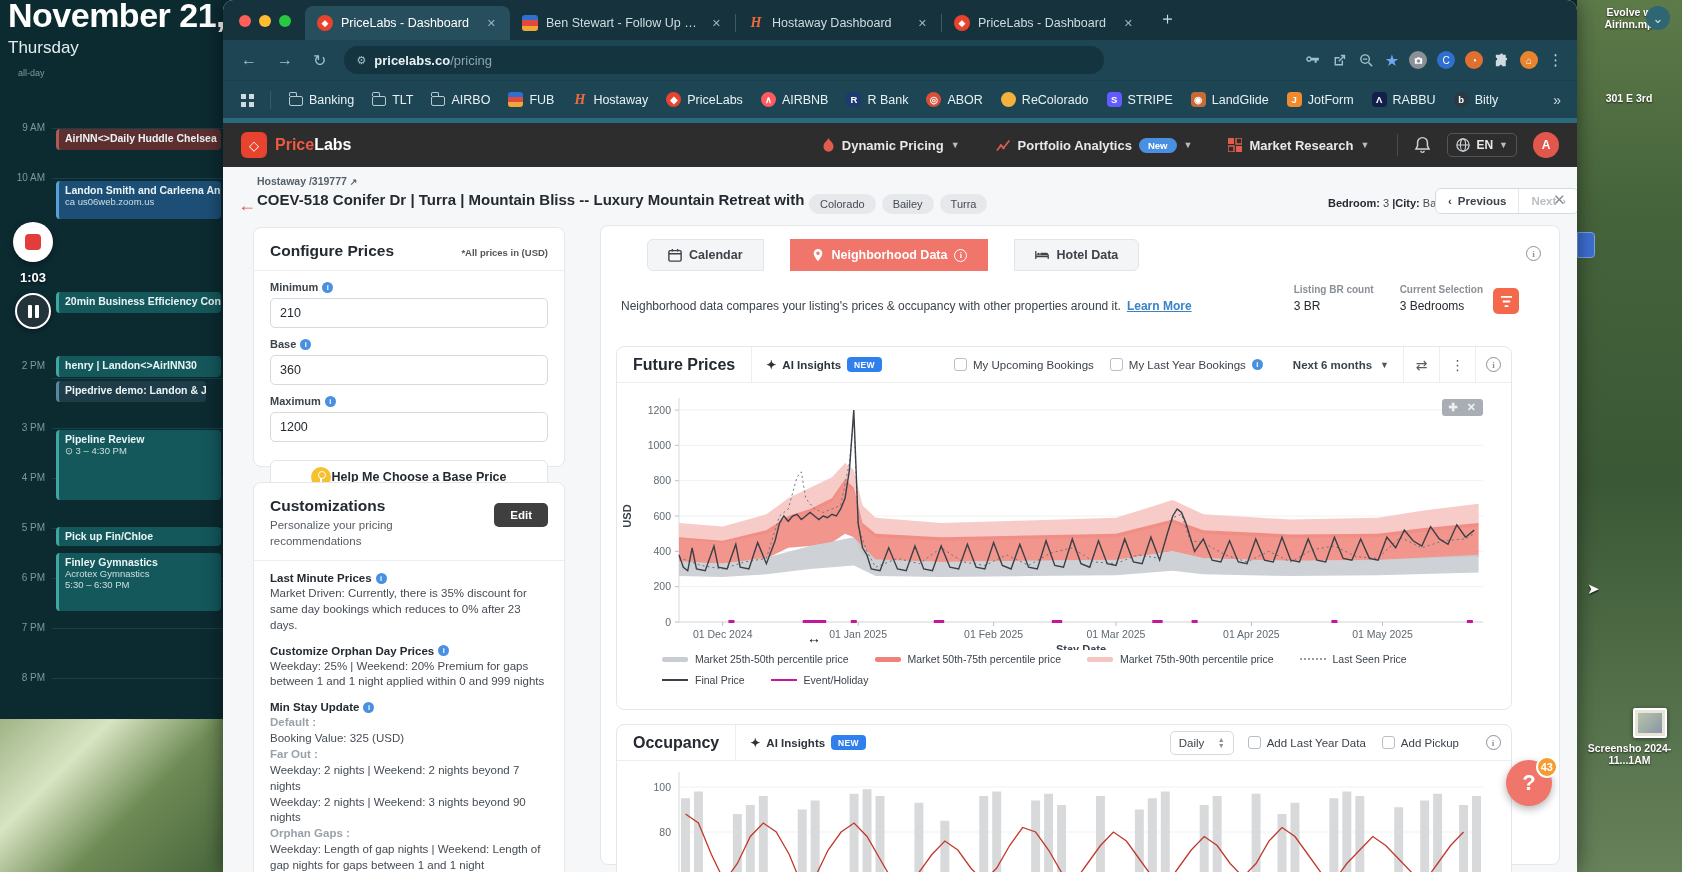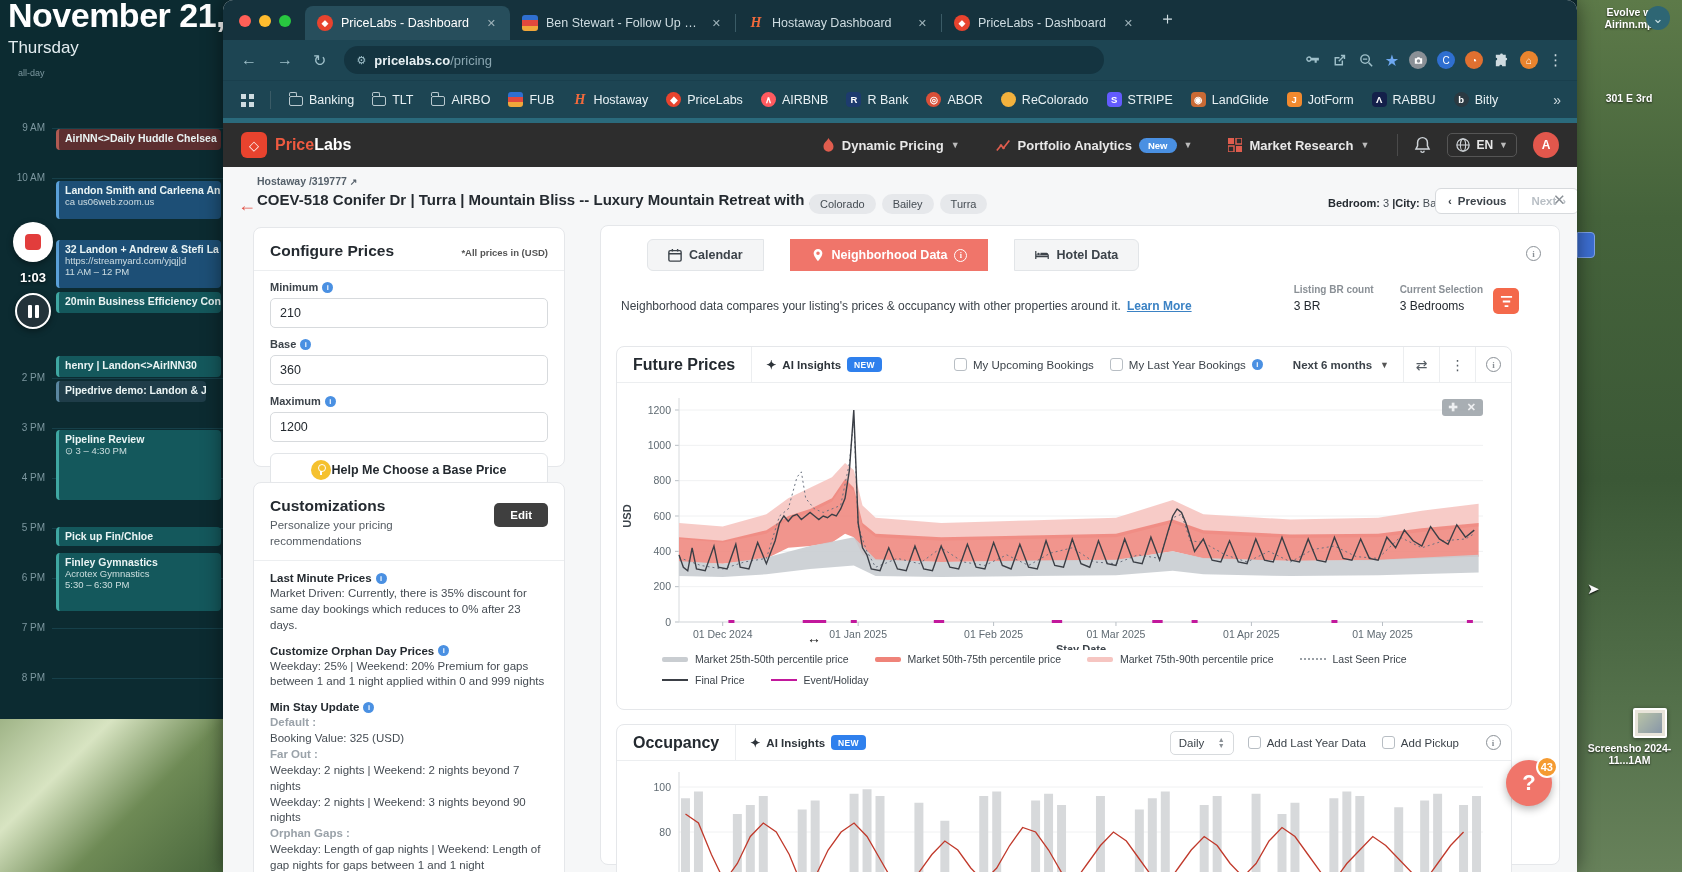--- a/index.html
+++ b/index.html
@@ -128,21 +128,21 @@
 
 .card { position:absolute; background:#fff; border:1px solid #e5e7ea; border-radius:8px; }
 #cfg-card { left:30px; top:60px; width:312px; height:240px; padding:14px 16px; }
 #cfg-card h2 { font-size:15.5px; color:#242a30; display:inline-block; }
 #cfg-allprices { float:right; font-size:9.5px; font-weight:bold; color:#555; margin-top:5px; }
 #cfg-hr { border:none; border-top:1px solid #eceef0; margin:10px -16px 10px; }
 .cfg-fields { display:flex; gap:10px;flex-direction:column; }
 .cfg-field { flex:1; }
 .cfg-field label { font-size:11px; font-weight:bold; color:#3c434a; display:flex; align-items:center; gap:4px; margin-bottom:5px; }
 .cfg-field input { width:100%; height:30px; border:1px solid #d7dadd; border-radius:5px; font-size:12.5px; color:#242a30; padding:0 9px; font-family:inherit; }
-#bulb-btn { margin-top:11px; width:100%; height:34px; border:1px solid #e2e5e8; border-radius:6px; background:#fff; display:flex; align-items:center; justify-content:center; gap:0; font-size:12.5px; font-weight:bold; color:#242a30; }
+#bulb-btn { margin-top:18px; width:100%; height:34px; border:1px solid #e2e5e8; border-radius:6px; background:#fff; display:flex; align-items:center; justify-content:center; gap:0; font-size:12.5px; font-weight:bold; color:#242a30; }
 .bulb { position:relative; width:20px; height:20px; background:#f5c12e; border-radius:50%; }
 .bulb::before { content:''; position:absolute; left:7px; top:4px; width:6px; height:6px; border:1.6px solid #fff; border-radius:50%; }
 .bulb::after { content:''; position:absolute; left:9px; top:11px; width:2px; height:4px; background:#fff; }
 #cfg-btns { display:flex; gap:10px; margin-top:12px; }
 #btn-save { flex:1; height:32px; background:#f0756a; border:none; border-radius:6px; color:#fff; font-size:12.5px; font-weight:bold; font-family:inherit;}
 #btn-sync { flex:1; height:32px; background:#4f4f4f; border:none; border-radius:6px; color:#fff; font-size:12.5px; font-weight:bold; font-family:inherit;}
 #cfg-foot { display:flex; margin-top:9px; }
 #cfg-foot > div { flex:1; }
 .foot-label { font-size:10px; font-weight:bold; color:#555c63; }
 .foot-val { font-size:10px; color:#8a9096; }
@@ -212,21 +212,21 @@
 <body>
 <div id="root">
 
 <div id="cal-app">
   <div class="cal-date">November 21,</div>
   <div class="cal-weekday">Thursday</div>
   <div class="cal-allday">all-day</div>
 
   <div class="cal-time" style="top:122px">9 AM</div>
   <div class="cal-time" style="top:172px">10 AM</div>
-  <div class="cal-time" style="top:372px">2 PM</div>
+  <div class="cal-time" style="top:360px">2 PM</div>
   <div class="cal-time" style="top:422px">3 PM</div>
   <div class="cal-time" style="top:472px">4 PM</div>
   <div class="cal-time" style="top:522px">5 PM</div>
   <div class="cal-time" style="top:572px">6 PM</div>
   <div class="cal-time" style="top:622px">7 PM</div>
   <div class="cal-time" style="top:672px">8 PM</div>
   <div class="cal-line" style="top:128px"></div>
       <div class="cal-line" style="top:178px"></div>
   <div class="cal-line" style="top:378px"></div>
       <div class="cal-line" style="top:428px"></div>
@@ -235,25 +235,20 @@
   <div class="cal-line" style="top:578px"></div>
       <div class="cal-line" style="top:628px"></div>
   <div class="cal-line" style="top:678px"></div>
 
   <div class="cal-ev ev-maroon" id="ev0">
         <div class="t">AirINN&lt;&gt;Daily Huddle Chelsea</div>
       </div>
   <div class="cal-ev ev-blue" id="ev1">
         <div class="t">Landon Smith and Carleena An</div>
         <div class="s">ca us06web.zoom.us</div>
-      </div>
-  <div class="cal-ev ev-blue" id="ev2">
-        <div class="t">32 Landon + Andrew &amp; Stefi La</div>
-        <div class="s">https://streamyard.com/yjqj|d</div>
-        <div class="tm">11 AM – 12 PM</div>
       </div>
   <div class="cal-ev ev-teal" id="ev3">
         <div class="t">20min Business Efficiency Con</div>
       </div>
   <div class="cal-ev ev-teal" id="ev4">
         <div class="t">henry | Landon&lt;&gt;AirINN30</div>
       </div>
   <div class="cal-ev ev-dark" id="ev5">
         <div class="t">Pipedrive demo: Landon &amp; Johr</div>
       </div>

